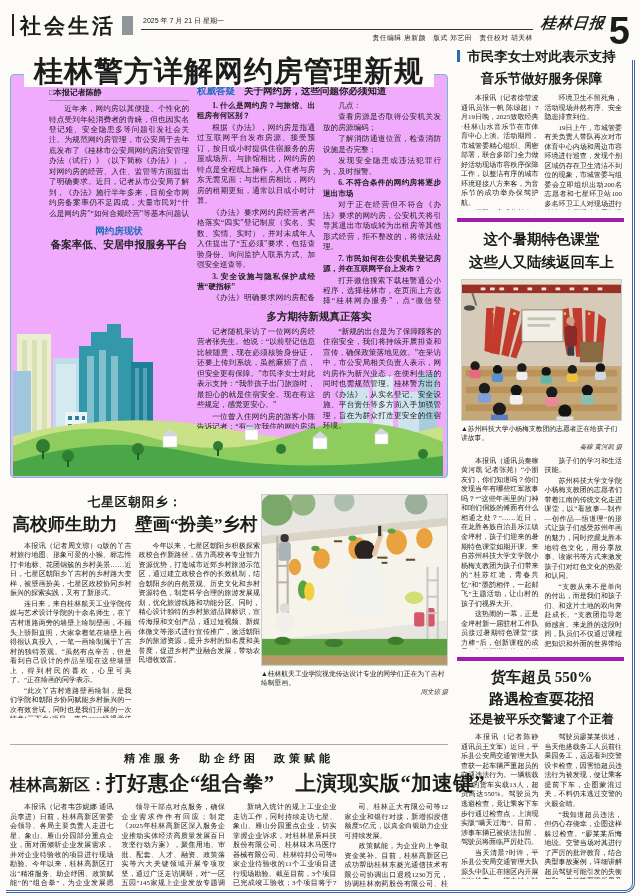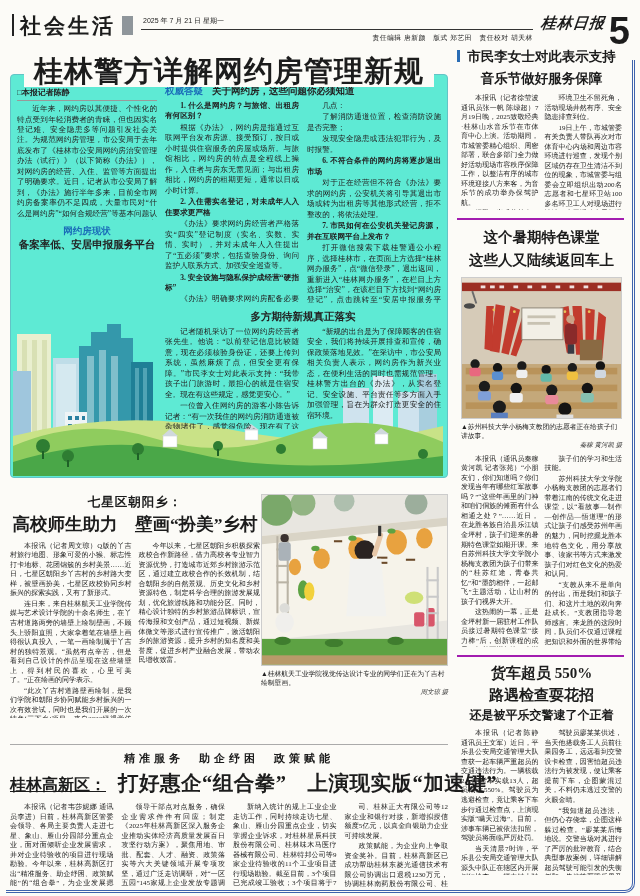--- a/index.html
+++ b/index.html
@@ -25,26 +25,26 @@
   .page-no{font:900 38px/0.9 "Liberation Sans",sans-serif;margin-left:4px;}
   
   .content{display:flex;gap:9px;padding:0 16px 0 10px;}
   .left-zone{width:438px;flex:none;}
   .right-zone{flex:1;min-width:0;}
   .para{margin:0 0 1px;text-indent:2em;text-align:justify;}
   .bodytext{font-size:7.6px;line-height:1.38;color:#222;}
   .smalltext{font-size:7px;line-height:1.36;color:#222;}
   
   .main-box{position:relative;border:1.5px solid #63c3c6;border-radius:4px;height:404px;
-      margin-top:30px;padding:8px 6px 0;box-sizing:border-box;background:#5eead4;}
+      margin-top:30px;padding:8px 6px 0;box-sizing:border-box;background:#f0abfc;}
   .main-headline{position:absolute;top:-21px;left:0;right:0;text-align:center;white-space:nowrap;z-index:2;}
   .main-headline span{background:#fcfbf7;padding:0 10px;
       font:900 29px/1.2 "Liberation Sans",sans-serif;letter-spacing:1px;}
   .main-cols{display:flex;gap:8px;height:100%;position:relative;z-index:1;}
-  .mcol1{width:140px;flex:none;}
+  .mcol1{width:140px;flex:none;margin-left:32px;}
   .byline{font-size:8px;font-weight:bold;border-bottom:.5px solid #999;padding-bottom:2px;margin:4px 0 3px;
       font-family:"Liberation Sans",sans-serif;}
   .intro-block{max-height:116px;overflow:hidden;}
   .sec1-block{max-height:78px;overflow:hidden;}
   .sub-blue{color:#1a6cb8;font:bold 9.5px/1.2 "Liberation Sans",sans-serif;text-align:center;margin:5px 0 2px;}
   .sub-black{font:bold 10.5px/1.25 "Liberation Sans",sans-serif;text-align:center;margin:0 0 3px;}
   .mrest{flex:1;min-width:0;display:flex;flex-direction:column;}
   .qa-head{margin:2px 0 3px;}
   .qa-label{color:#1a6cb8;font:bold 9.5px "Liberation Sans",sans-serif;margin-right:7px;}
   .qa-title{font:bold 9.5px "Liberation Sans",sans-serif;}
@@ -63,27 +63,27 @@
   .feat-cols{display:flex;gap:7px;margin-top:6px;height:176px;overflow:hidden;}
   .feat-cols>div{flex:1;min-width:0;}
   .feat-right{flex:1;min-width:0;padding-top:10px;}
   .photo{width:100%;display:block;border:.5px solid #ccc;box-sizing:border-box;}
   .caption{font-size:6.8px;line-height:1.4;margin-top:3px;color:#222;}
   .credit{font-size:6.5px;text-align:right;color:#333;font-style:italic;}
   
   .bottom-sec{border-top:1px solid #aaa;margin-top:8px;padding-top:6px;}
   .tagline{text-align:center;font:bold 11px "Liberation Sans",sans-serif;letter-spacing:4px;}
   .bot-headline{text-align:center;margin:3px 0 6px;white-space:nowrap;}
-  .bot-prefix{font:bold 16px "Liberation Serif",serif;margin-right:12px;text-decoration:underline;}
+  .bot-prefix{font:bold 16px "Liberation Serif",serif;margin-right:0;}
   .bot-main{font:bold 20.5px "Liberation Serif",serif;letter-spacing:.5px;}
   .bot-cols{display:flex;gap:8px;height:86px;overflow:hidden;}
   .bot-cols>div{flex:1;min-width:0;}
   
   .r-art{padding:2px 2px 6px 4px;position:relative;}
-  .r-art.bordered{border-top:2px solid #a21caf;margin-top:2px;padding-top:6px;}
+  .r-art.bordered{border-top:4px solid #a21caf;margin-top:2px;padding-top:6px;}
   .r-title{text-align:center;font-weight:bold;font-family:"Liberation Serif",serif;position:relative;}
   .r-title .tick{position:absolute;left:-4px;top:4px;width:3px;height:12px;background:#2a6db5;}
   .t-music{font-size:13.5px;line-height:1.6;}
   .t-class{font-size:14.5px;line-height:1.6;}
   .t-truck1{font-size:15px;line-height:1.45;}
   .t-truck3{font-size:12px;line-height:1.5;}
   .r-cols{display:flex;gap:6px;margin-top:5px;overflow:hidden;}
   .r-cols>div{flex:1;min-width:0;}
   .rc-music{height:116px;}
   .rc-class{height:192px;}
@@ -190,27 +190,27 @@
           </div>
           <div class="mrest">
             <div class="qa-head">
               <span class="qa-label">权威答疑</span>
               <span class="qa-title">关于网约房，这些问题你必须知道</span>
             </div>
             <div class="two-cols qa-cols">
               <div>
                   <p class="para q-line">1. 什么是网约房？与旅馆、出租房有何区别？</p>
                   <p class="para">根据《办法》，网约房是指通过互联网平台发布房源、接受预订，按日或小时提供住宿服务的房屋或场所。与旅馆相比，网约房的特点是全程线上操作，入住者与房东无需见面；与出租房相比，网约房的租期更短，通常以日或小时计算。</p>
-                  <p class="para q-line">2. 入住需实名登记，对未成年人入住要求更严格</p>
                   <p class="para">《办法》要求网约房经营者严格落实“四实”登记制度（实名、实数、实情、实时），并对未成年人入住提出了“五必须”要求，包括查验身份、询问监护人联系方式、加强安全巡查等。</p>
                   <p class="para q-line">3. 安全设施与隐私保护成经营“硬指标”</p>
                   <p class="para">《办法》明确要求网约房配备必要的消防器材和治安防范设施，并禁止利用隔断房、阳台等改造为住宿空间。经营者还需定期检查房屋安全状况，配合公安机关的日常检查。</p>
                 </div>
               <div>
                   <p class="para">几点：</p>
+                  <p class="para">查看房源是否取得公安机关发放的房源编码；</p>
                   <p class="para">了解消防通道位置，检查消防设施是否完整；</p>
                   <p class="para">发现安全隐患或违法犯罪行为，及时报警。</p>
                   <p class="para q-line">6. 不符合条件的网约房将逐步退出市场</p>
                   <p class="para">对于正在经营但不符合《办法》要求的网约房，公安机关将引导其退出市场或转为出租房等其他形式经营，拒不整改的，将依法处理。</p>
                   <p class="para q-line">7. 市民如何在公安机关登记房源，并在互联网平台上发布？</p>
                   <p class="para">打开微信搜索下载桂警通公小程序，选择桂林市，在页面上方选择“桂林网办服务”，点“微信登录”，退出返回，重新进入“桂林网办服务”，在栏目上方选择“治安”，在该栏目下方找到“网约房登记”，点击跳转至“安居申报服务平台”，点击“房源申报”，录入地区、产权人类型、经营者姓名、身份证号码、联系电话等信息，然后录入房源信息，包括房源区域、详细地址、标准地址、房屋权属、权属证明等信息，录入完成后，查看“用户服务协议”，无异议后，勾选同意“用户服务协议”，点击“提交”，经属地公安派出所进行资料核验和地址核查，完成房源信息绑定。</p>
                 </div>
             </div>
             <div class="sub2">多方期待新规真正落实</div>
             <div class="two-cols s2-cols">

